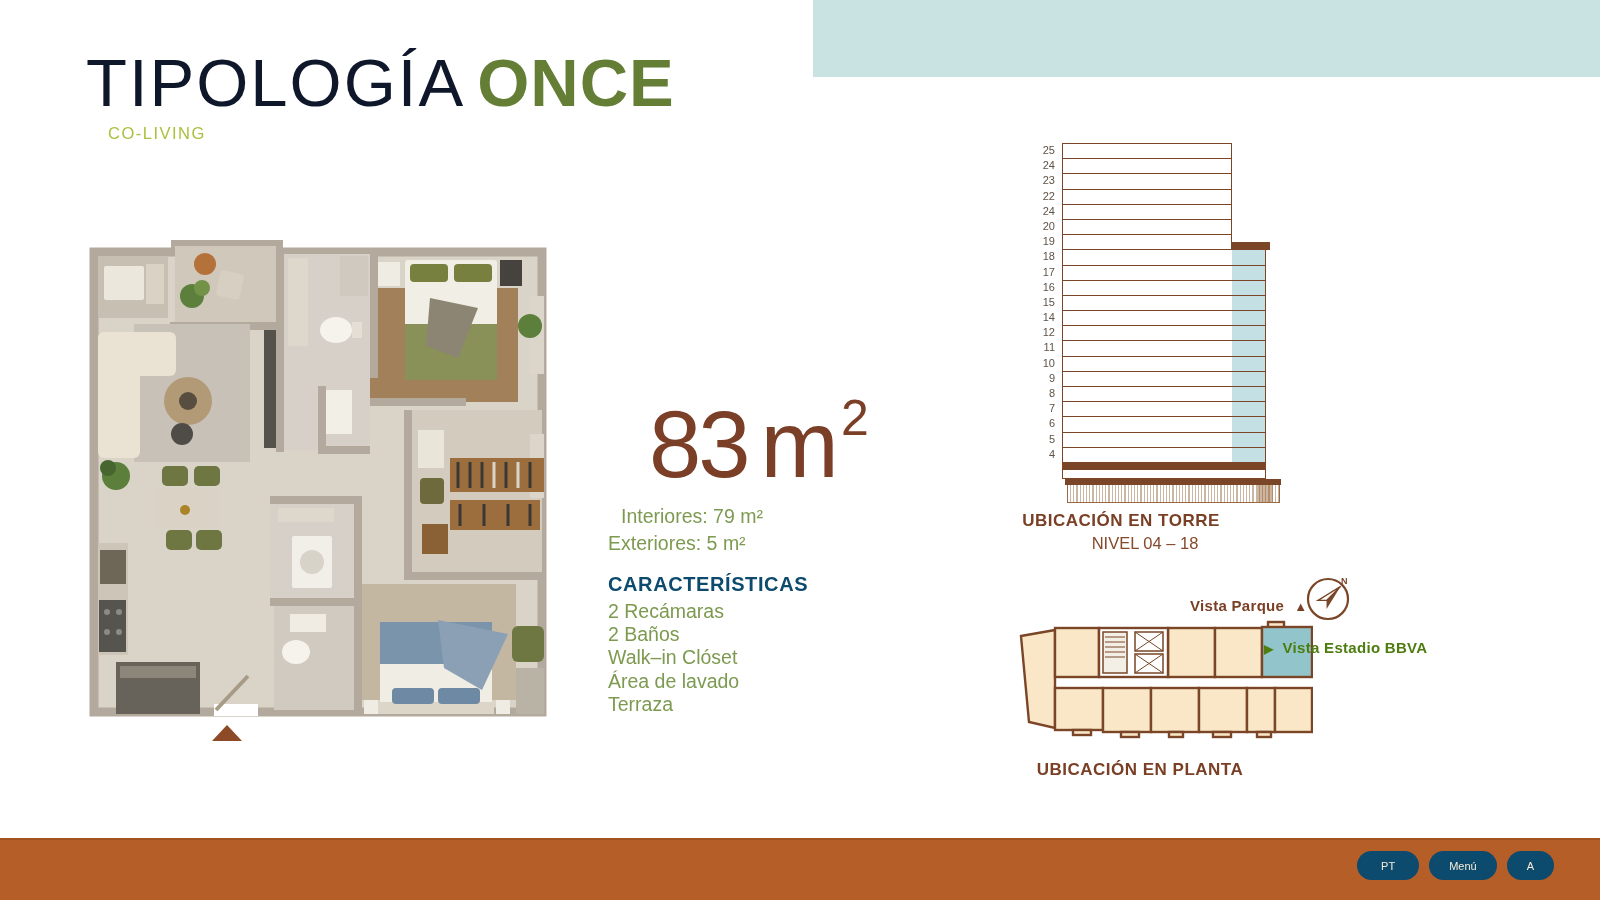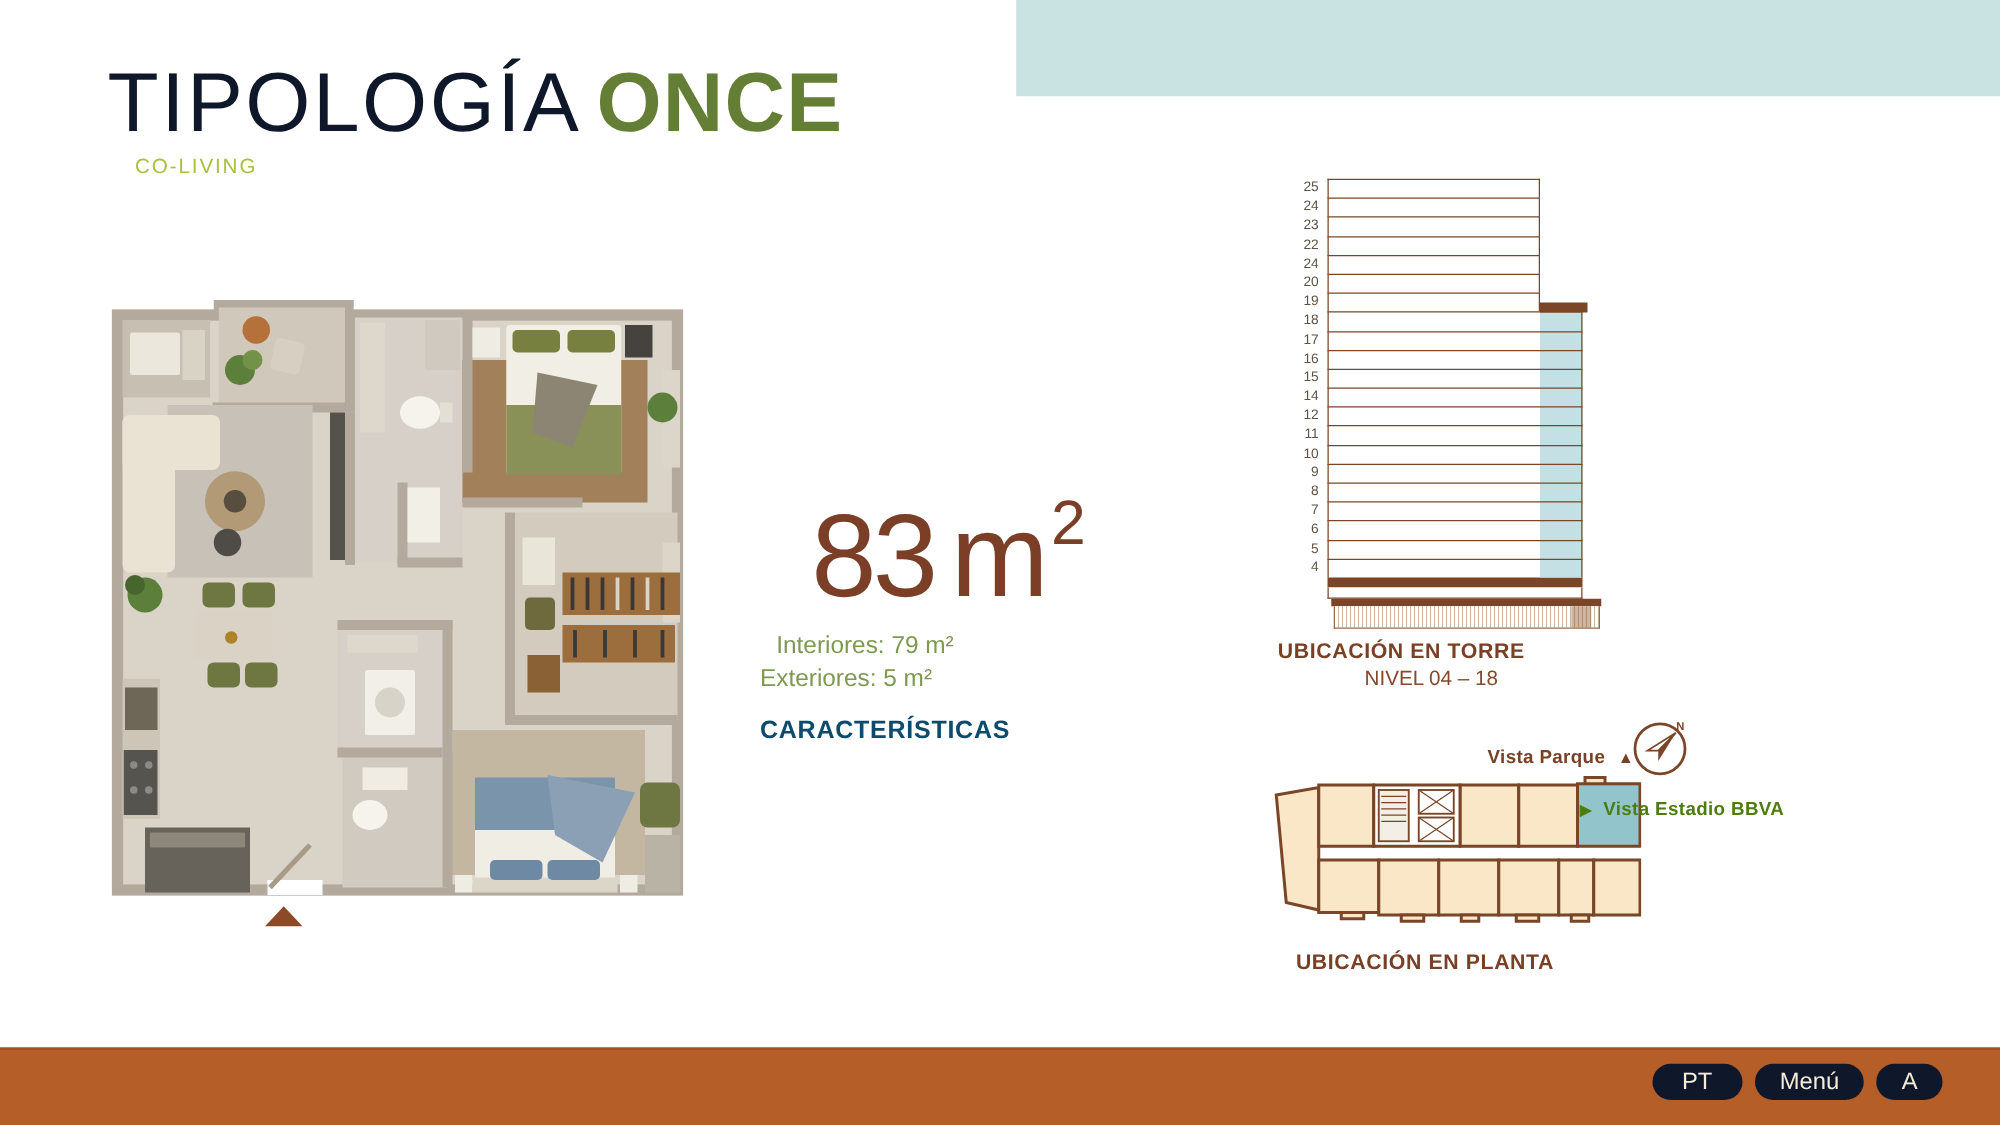--- a/index.html
+++ b/index.html
@@ -65,22 +65,22 @@
               letter-spacing:.3px;white-space:nowrap;}
   .view-right .tri{font-size:12px;margin-right:9px;}
   .compass{position:absolute;left:1303px;top:572px;width:52px;height:52px;}
   .plate-caption{position:absolute;left:1015px;top:760px;width:250px;text-align:center;
                  font-size:17px;font-weight:700;letter-spacing:.5px;color:#7a4026;}
 
   
   .footer{position:absolute;left:0;top:838px;width:1600px;height:62px;background:#b65e27;
           border-top:2px solid #a4521f;box-sizing:border-box;}
   .footer-buttons{position:absolute;right:46px;top:11px;display:flex;gap:10px;}
-  .pill{height:29px;padding:0 20px;min-width:22px;border:none;border-radius:15px;background:#0f172a;
-        color:#f6ecd8;font-family:"Liberation Sans",sans-serif;font-size:19px;display:flex;
+  .pill{height:29px;padding:0 20px;min-width:22px;border:none;border-radius:15px;background:#0c4a6e;
+        color:#f6ecd8;font-family:"Liberation Sans",sans-serif;font-size:11px;display:flex;
         align-items:center;justify-content:center;cursor:pointer;}
   .pill:first-child{padding:0 24px;}
 </style>
 </head>
 <body>
 
 <div class="stage">
 
   <div class="teal-band"></div>
 
@@ -221,20 +221,27 @@
 
   <div class="area-line">
     <span class="area-num">83</span>
     <span class="area-unit">m</span>
     <span class="area-exp">2</span>
   </div>
   <div class="area-sub interiors">Interiores: 79 m²</div>
   <div class="area-sub exteriors">Exteriores: 5 m²</div>
 
   <div class="features-title">CARACTERÍSTICAS</div>
+  <ul class="features-list">
+      <li>2 Recámaras</li>
+      <li>2 Baños</li>
+      <li>Walk–in Clóset</li>
+      <li>Área de lavado</li>
+      <li>Terraza</li>
+    </ul>
 
   <div class="tower">
     <div class="tower-teal"></div>
     <div class="tower-cap"></div>
     <div class="tower-rows">
         <div class="trow narrow">
           <span class="tlabel">25</span>
           <div class="tbox"></div>
         </div>
         <div class="trow narrow">

